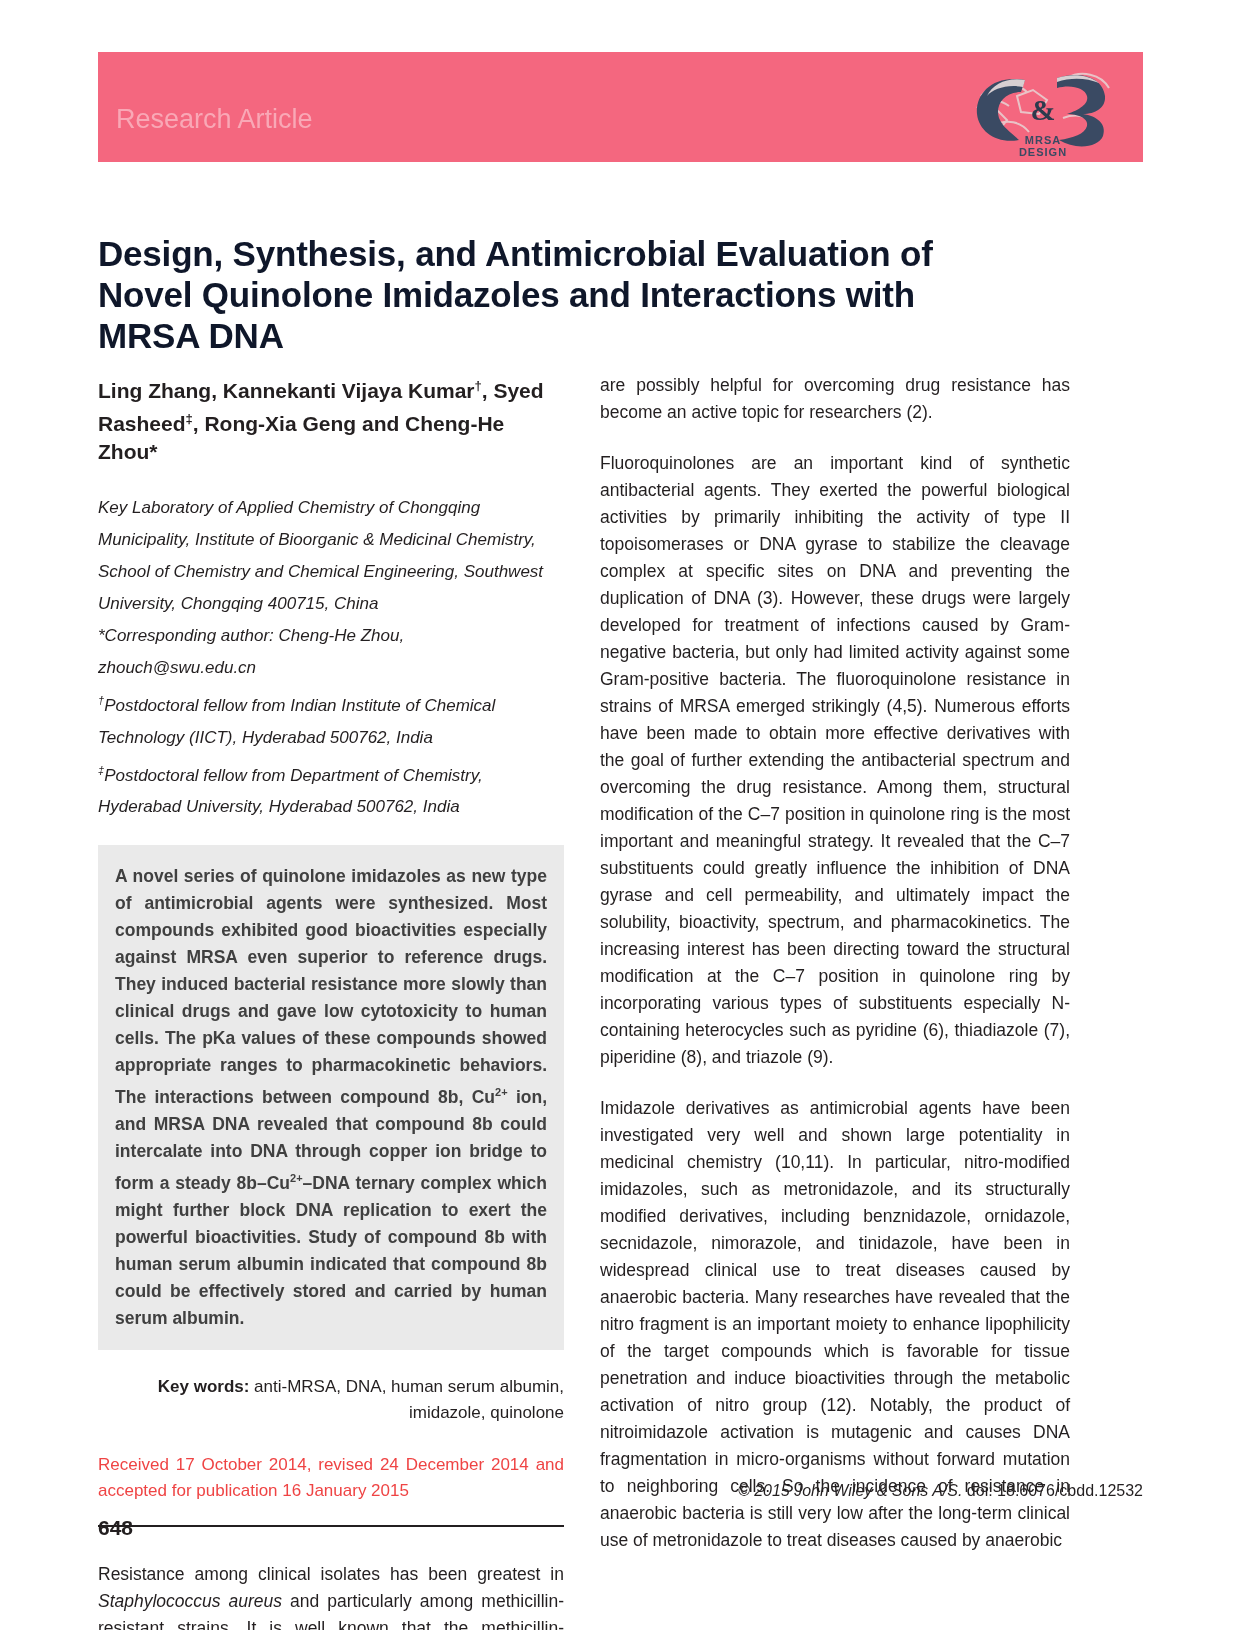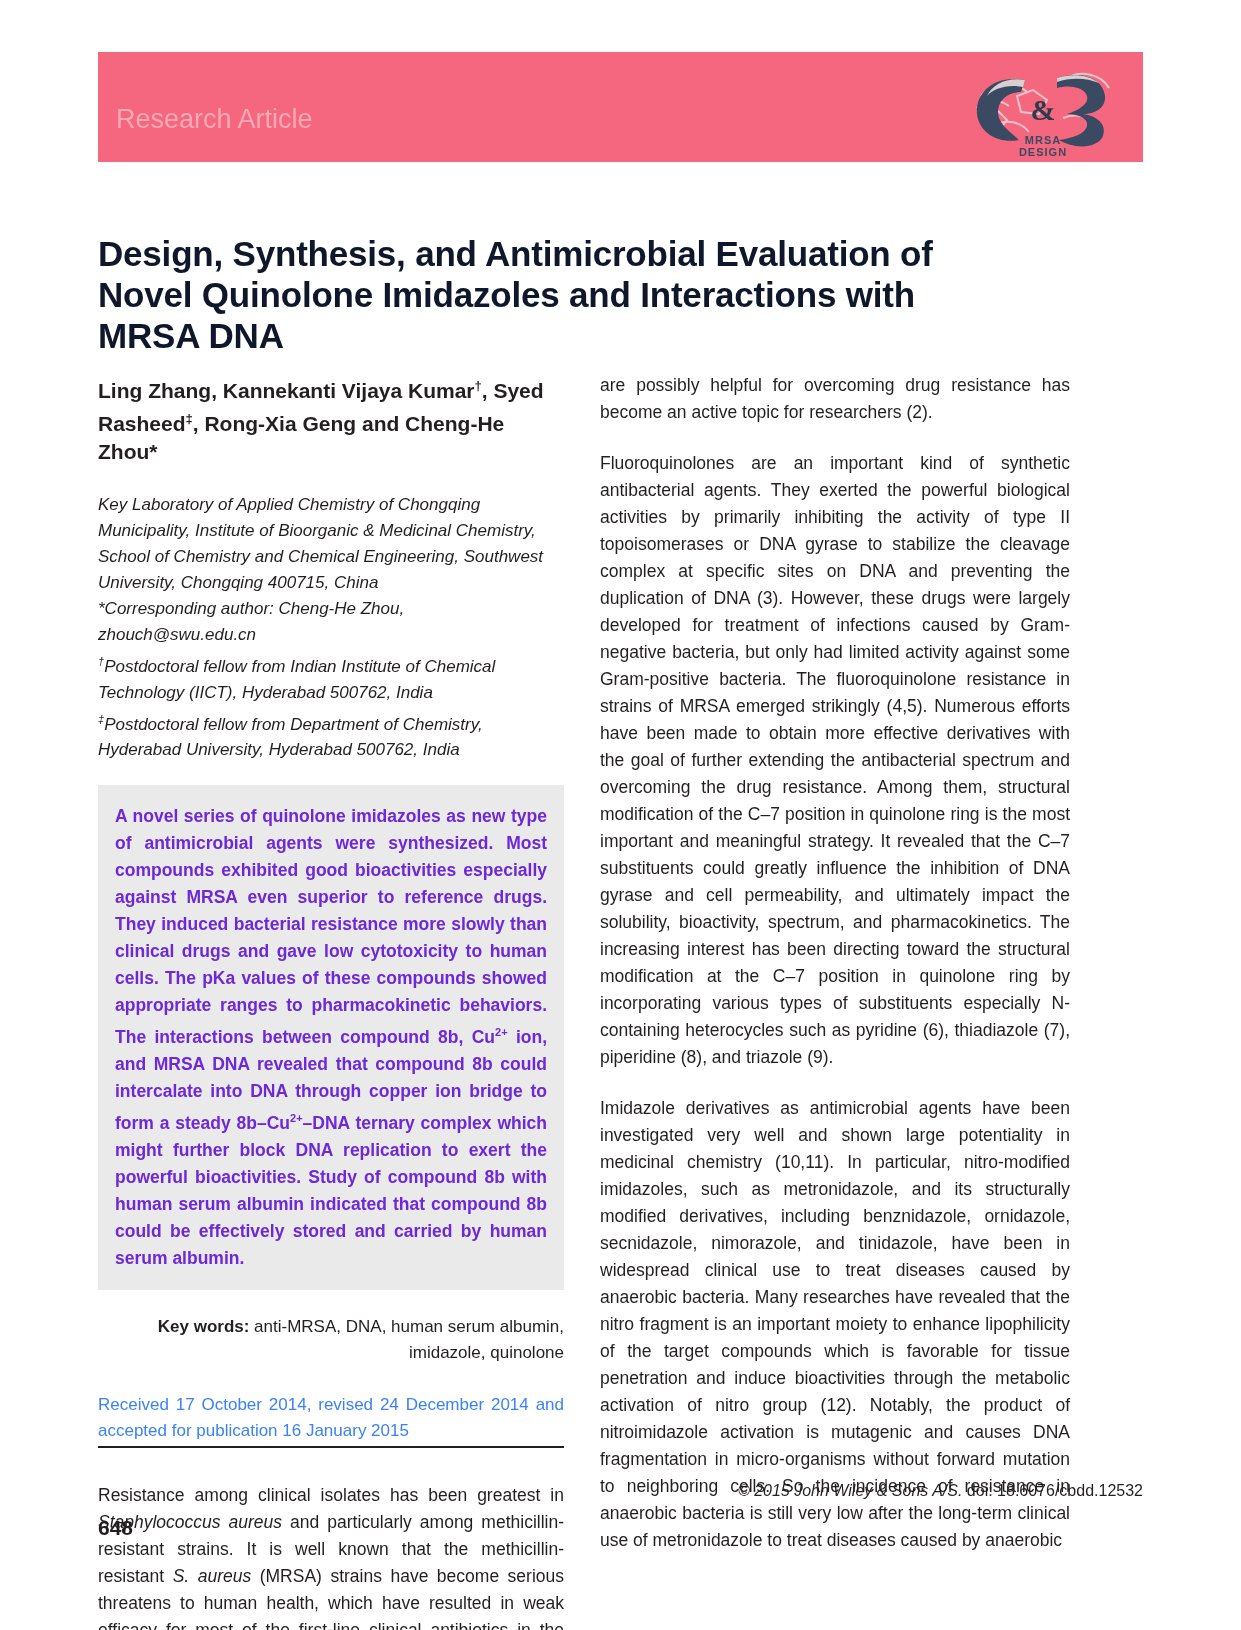--- a/index.html
+++ b/index.html
@@ -115,53 +115,53 @@
     font-weight: bold;
     line-height: 28px;
     color: #231f20;
     margin: 0 0 26px 0;
   }
   .authors sup { font-size: 13px; vertical-align: super; font-weight: bold;}
 
   .affil {
     font-size: 17px;
     font-style: italic;
-    line-height: 26px;
+    line-height: 32px;
     color: #231f20;
     margin: 0 0 22px 0;
   }
   .affil sup { font-size: 11px; vertical-align: super; }
 
   .abstract {
     background: #eaeaea;
     padding: 18px 17px 18px 17px;
     font-size: 17.5px;
     font-weight: bold;
     line-height: 27px;
     text-align: justify;
-    color: #6d28d9;
+    color: #404040;
     margin: 0 0 24px 0;
     box-sizing: border-box;
   }
   .abstract sup { font-size: 11px; vertical-align: super; }
 
   .keywords {
     font-size: 17px;
     line-height: 26px;
     color: #231f20;
     margin: 0 0 26px 0;
     text-align: right;
   }
   .keywords b { font-weight: bold; }
 
   .received {
     font-size: 17px;
     line-height: 26px;
-    color: #3b82f6;
-    margin: 0 0 2px 0;
+    color: #ef4444;
+    margin: 0 0 21px 0;
     text-align: justify;
   }
 
   .rule {
     border: 0;
     border-top: 2px solid #231f20;
     margin: 0 0 34px 0;
     width: 100%;
   }
 

